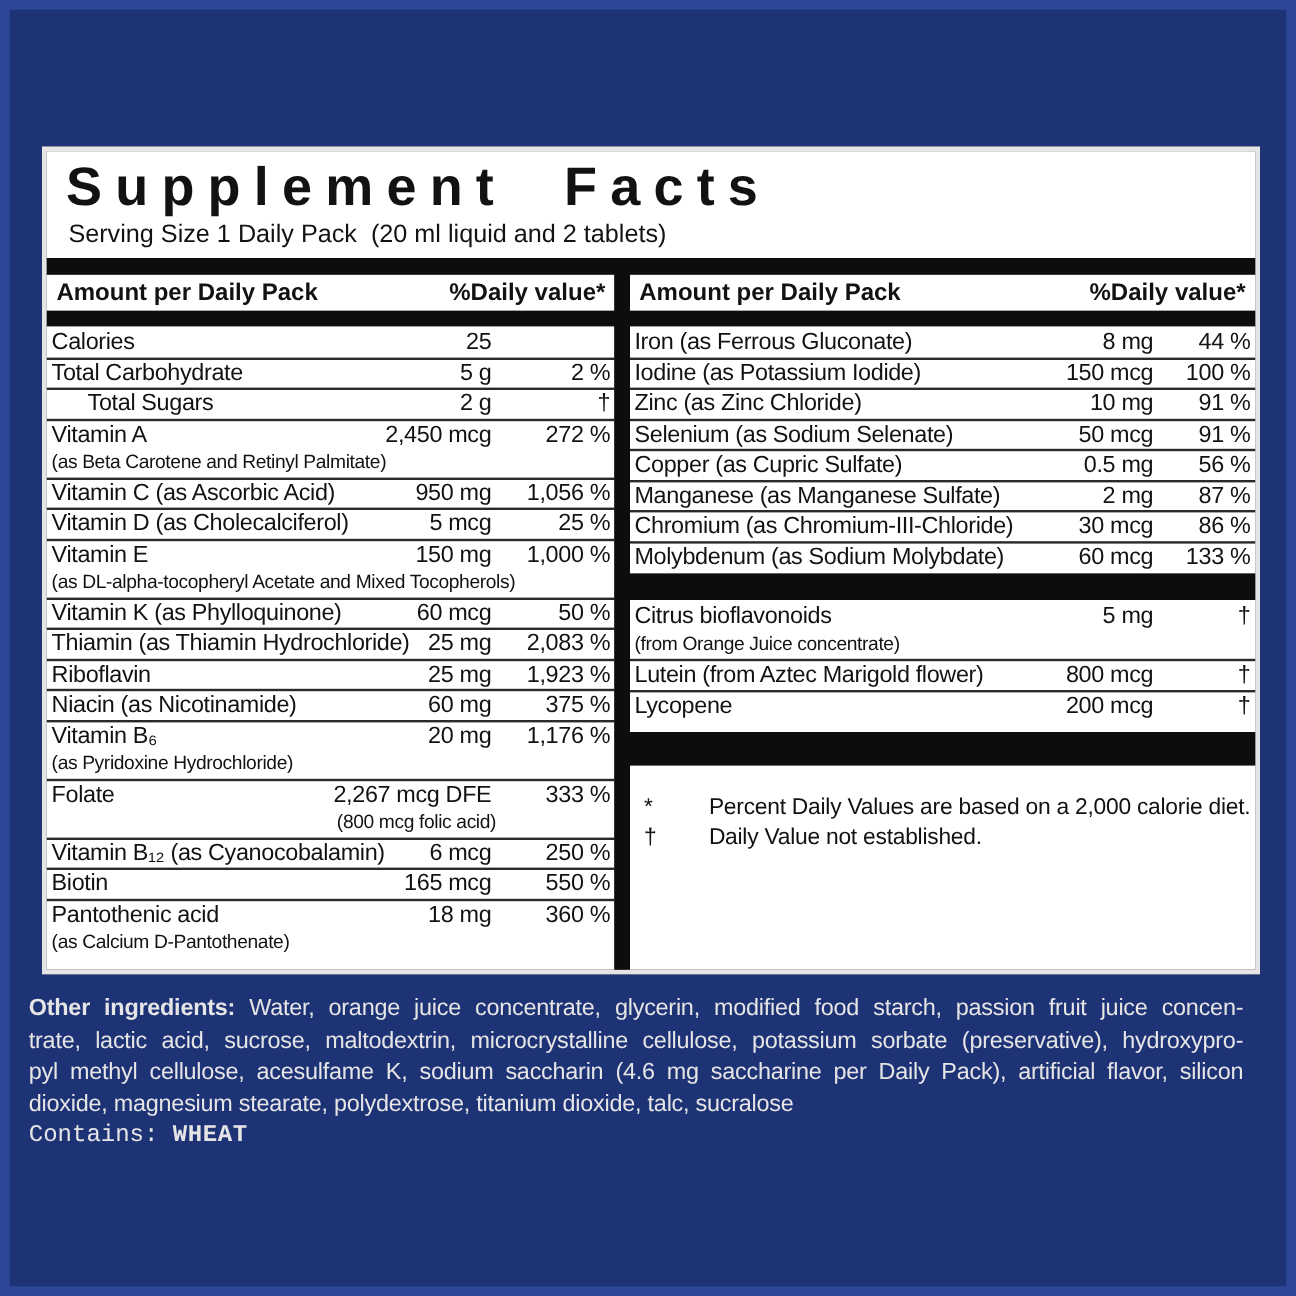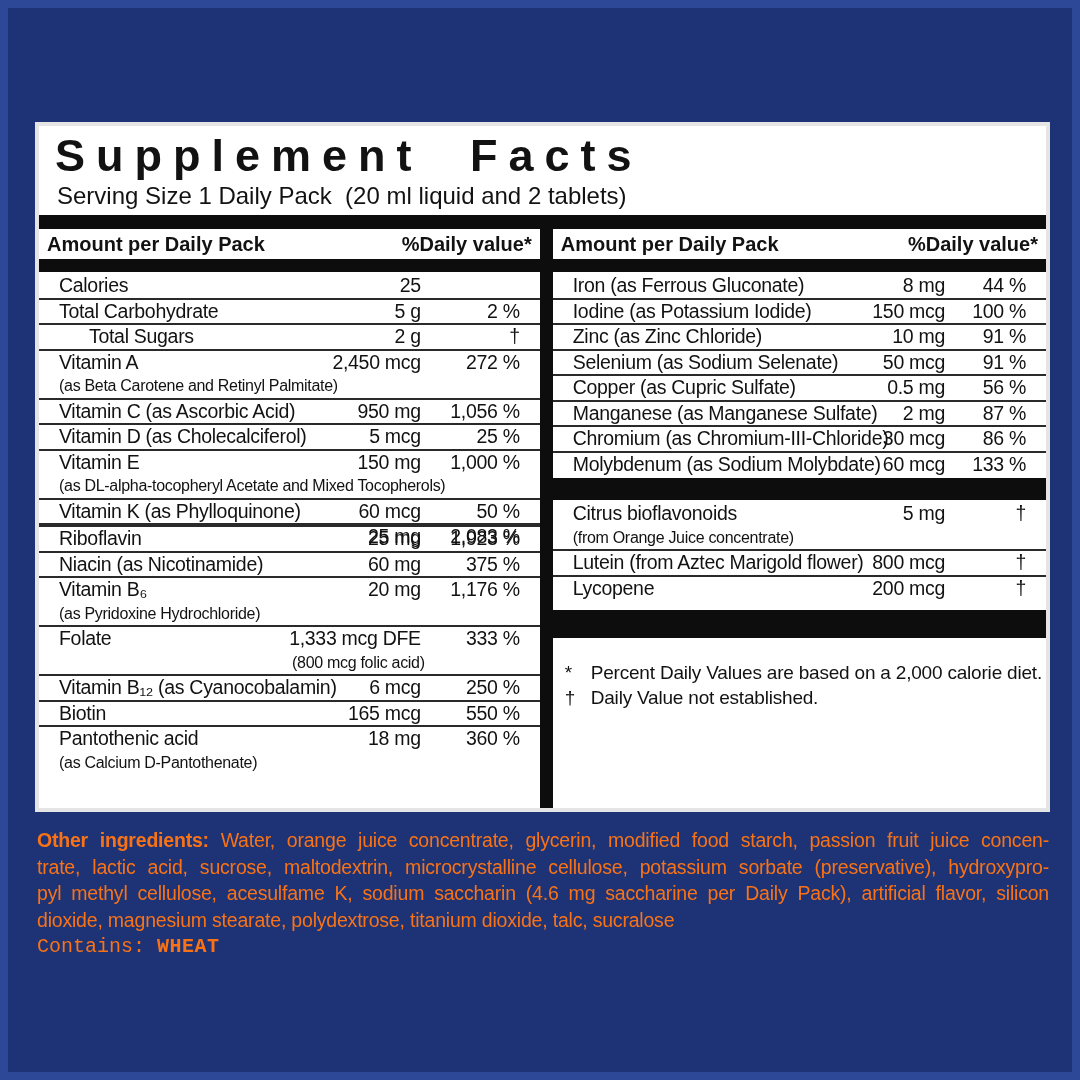--- a/index.html
+++ b/index.html
@@ -7,21 +7,21 @@
   .page{position:relative;width:1080px;height:1080px;background:#1e3376;overflow:hidden;}
   .frame{position:absolute;inset:0;border:8px solid #2c4896;pointer-events:none;}
 
   
   .label{position:absolute;left:35px;top:122px;width:1015px;height:690px;
          background:#0d0d0d;border:4px solid #e5e5e5;box-sizing:border-box;
          display:flex;flex-direction:column;color:#121212;}
   .title-box{background:#ffffff;height:89px;overflow:hidden;}
   .title{font-size:45px;font-weight:bold;letter-spacing:11px;word-spacing:24px;
          line-height:48px;padding:6px 0 0 16px;white-space:nowrap;}
-  .serving{font-size:24px;line-height:30px;padding:1px 15px 0 18px;white-space:pre;}
+  .serving{font-size:21px;line-height:30px;padding:1px 15px 0 18px;white-space:pre;}
   .band{background:#0d0d0d;flex:0 0 auto;}
   .band.b1{height:14px;}
   .columns{flex:1 1 auto;display:flex;min-height:0;}
   .col{display:flex;flex-direction:column;min-height:0;}
   .lcol{width:501px;}
   .divider{width:13px;background:#0d0d0d;}
   .rcol{flex:1;}
   .col-header{height:30px;background:#ffffff;display:flex;align-items:center;
               padding:0 8px;font-weight:bold;font-size:20px;flex:0 0 auto;}
   .col-header .hd-amount{flex:1;white-space:nowrap;}
@@ -29,41 +29,41 @@
   .band.b2{height:13px;}
   .sheet{background:#ffffff;padding-top:2px;}
   .lcol .sheet{flex:1 1 auto;}
   .box-minerals{height:206px;box-sizing:border-box;}
   .gap1{height:22px;}
   .box-botanicals{height:110px;box-sizing:border-box;}
   .gap2{height:28px;}
   .box-footnotes{background:#ffffff;flex:1 1 auto;padding:22px 4px 0 12px;box-sizing:border-box;}
 
   
-  .nrow{padding:0 20px;}
+  .nrow{padding:0 4px;}
   .nrow + .nrow{border-top:2px solid #2a2a2a;}
   .rline{position:relative;line-height:23.5px;font-size:19.5px;letter-spacing:-0.3px;
          white-space:nowrap;}
   .cell-name{white-space:nowrap;}
   .cell-name.indent{padding-left:30px;display:inline-block;}
   .cell-amt,.cell-dv{position:absolute;top:0;text-align:right;white-space:nowrap;}
   .lcol .cell-amt{right:99px;}
   .lcol .cell-dv{right:0;}
   .rcol .cell-amt{right:81px;}
   .rcol .cell-dv{right:0;}
   .cont{line-height:23.5px;font-size:16px;letter-spacing:-0.3px;white-space:nowrap;}
   .cont.amt2{text-align:right;padding-right:95px;}
 
   
   .fnote{display:flex;font-size:19px;line-height:25px;letter-spacing:-0.2px;}
   .fnote .marker{flex:0 0 26px;}
-  .fnote .ftext{white-space:nowrap;}
-
-  
-  .other{position:absolute;left:37px;top:827px;width:1012px;color:#f97316;}
+  .fnote .ftext{white-space:nowrap;margin-left:28px;}
+
+  
+  .other{position:absolute;left:24px;top:827px;width:1012px;color:#e5e5e5;}
   .oi-line{font-size:19.5px;line-height:26.5px;letter-spacing:-0.2px;}
   .oi-line.fill{text-align:justify;text-align-last:justify;}
   .oi-heading{font-weight:bold;}
   .contains-line{font-size:20px;line-height:27px;font-family:Liberation Mono, monospace;}
   .contains-value{font-weight:bold;letter-spacing:0.5px;}
 </style>
 </head>
 <body>
 
 <div class="page">
@@ -105,34 +105,34 @@
               <div class="rline"><span class="cell-name">Vitamin D (as Cholecalciferol)</span><span class="cell-amt">5 mcg</span><span class="cell-dv">25 %</span></div>
             </div>
             <div class="nrow">
               <div class="rline"><span class="cell-name">Vitamin E</span><span class="cell-amt">150 mg</span><span class="cell-dv">1,000 %</span></div>
               <div class="cont">(as DL-alpha-tocopheryl Acetate and Mixed Tocopherols)</div>
             </div>
             <div class="nrow">
               <div class="rline"><span class="cell-name">Vitamin K (as Phylloquinone)</span><span class="cell-amt">60 mcg</span><span class="cell-dv">50 %</span></div>
             </div>
             <div class="nrow">
-              <div class="rline"><span class="cell-amt">25 mg</span><span class="cell-dv">2,083 %</span></div>
+              <div class="rline"><span class="cell-name">Thiamin (as Thiamin Hydrochloride)</span><span class="cell-amt">25 mg</span><span class="cell-dv">2,083 %</span></div>
             </div>
             <div class="nrow">
               <div class="rline"><span class="cell-name">Riboflavin</span><span class="cell-amt">25 mg</span><span class="cell-dv">1,923 %</span></div>
             </div>
             <div class="nrow">
               <div class="rline"><span class="cell-name">Niacin (as Nicotinamide)</span><span class="cell-amt">60 mg</span><span class="cell-dv">375 %</span></div>
             </div>
             <div class="nrow">
               <div class="rline"><span class="cell-name">Vitamin B₆</span><span class="cell-amt">20 mg</span><span class="cell-dv">1,176 %</span></div>
               <div class="cont">(as Pyridoxine Hydrochloride)</div>
             </div>
             <div class="nrow">
-              <div class="rline"><span class="cell-name">Folate</span><span class="cell-amt">1,333 mcg DFE</span><span class="cell-dv">333 %</span></div>
+              <div class="rline"><span class="cell-name">Folate</span><span class="cell-amt">2,267 mcg DFE</span><span class="cell-dv">333 %</span></div>
               <div class="cont amt2">(800 mcg folic acid)</div>
             </div>
             <div class="nrow">
               <div class="rline"><span class="cell-name">Vitamin B₁₂ (as Cyanocobalamin)</span><span class="cell-amt">6 mcg</span><span class="cell-dv">250 %</span></div>
             </div>
             <div class="nrow">
               <div class="rline"><span class="cell-name">Biotin</span><span class="cell-amt">165 mcg</span><span class="cell-dv">550 %</span></div>
             </div>
             <div class="nrow">
               <div class="rline"><span class="cell-name">Pantothenic acid</span><span class="cell-amt">18 mg</span><span class="cell-dv">360 %</span></div>

